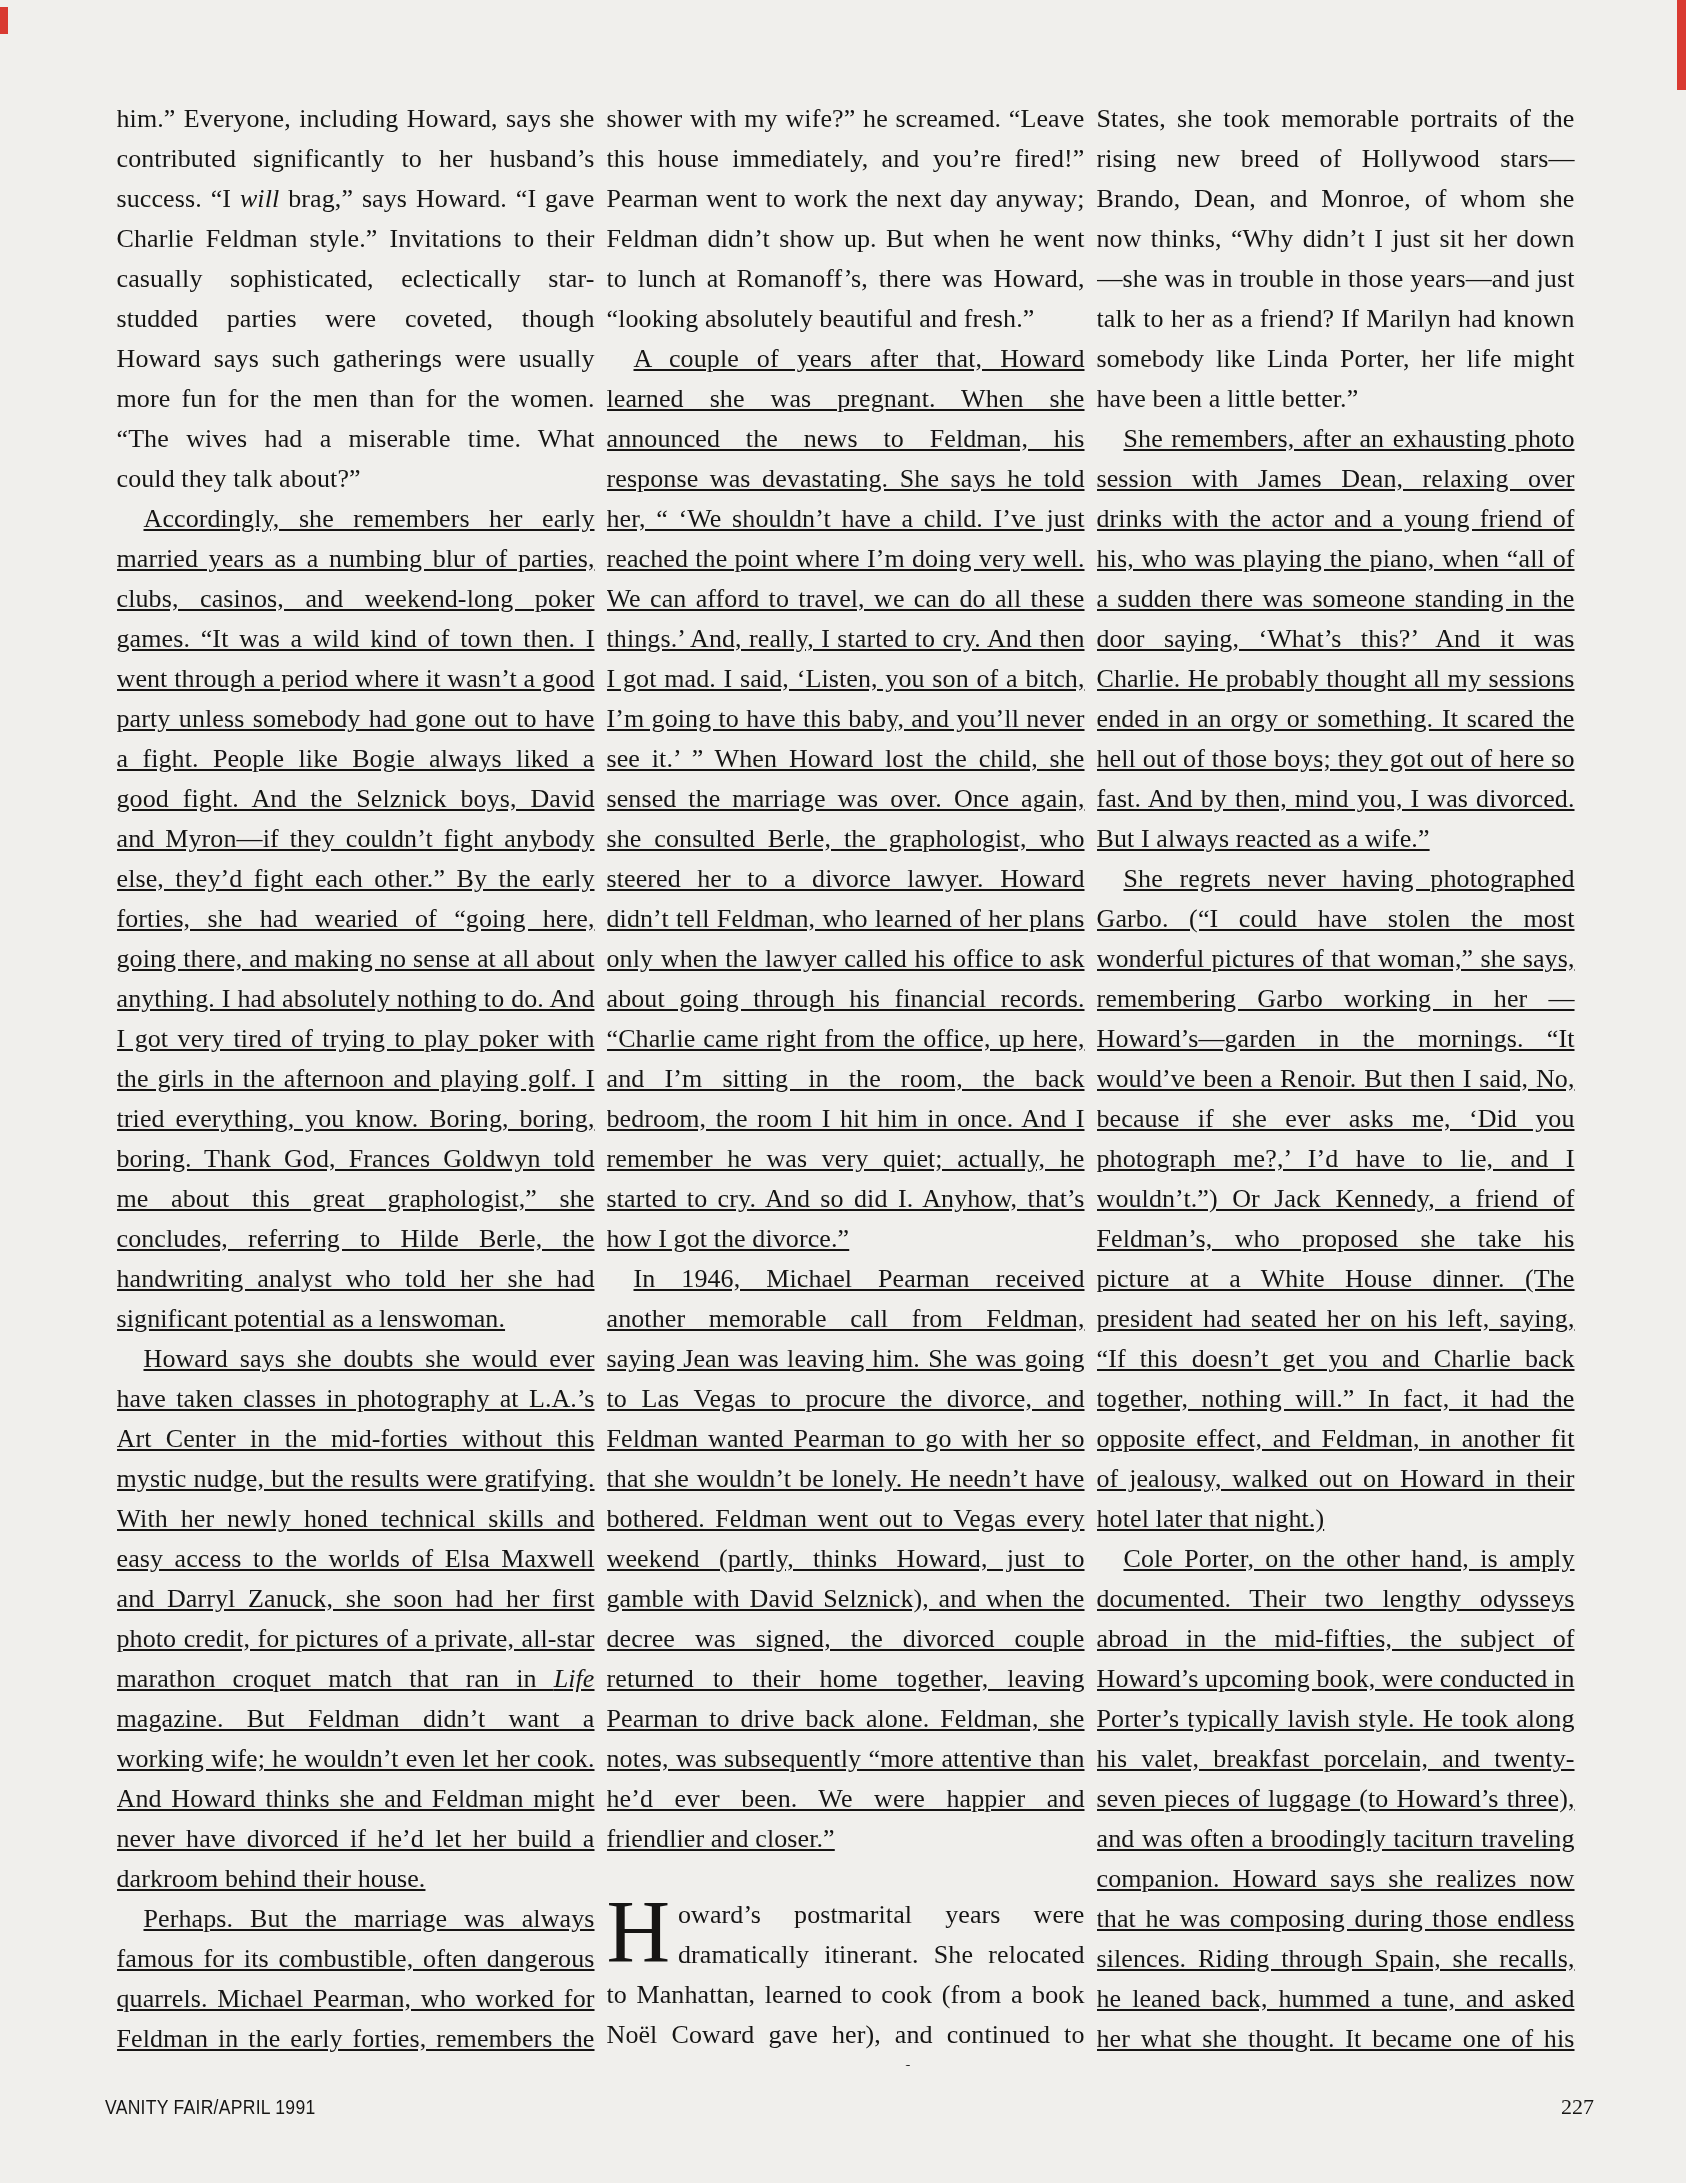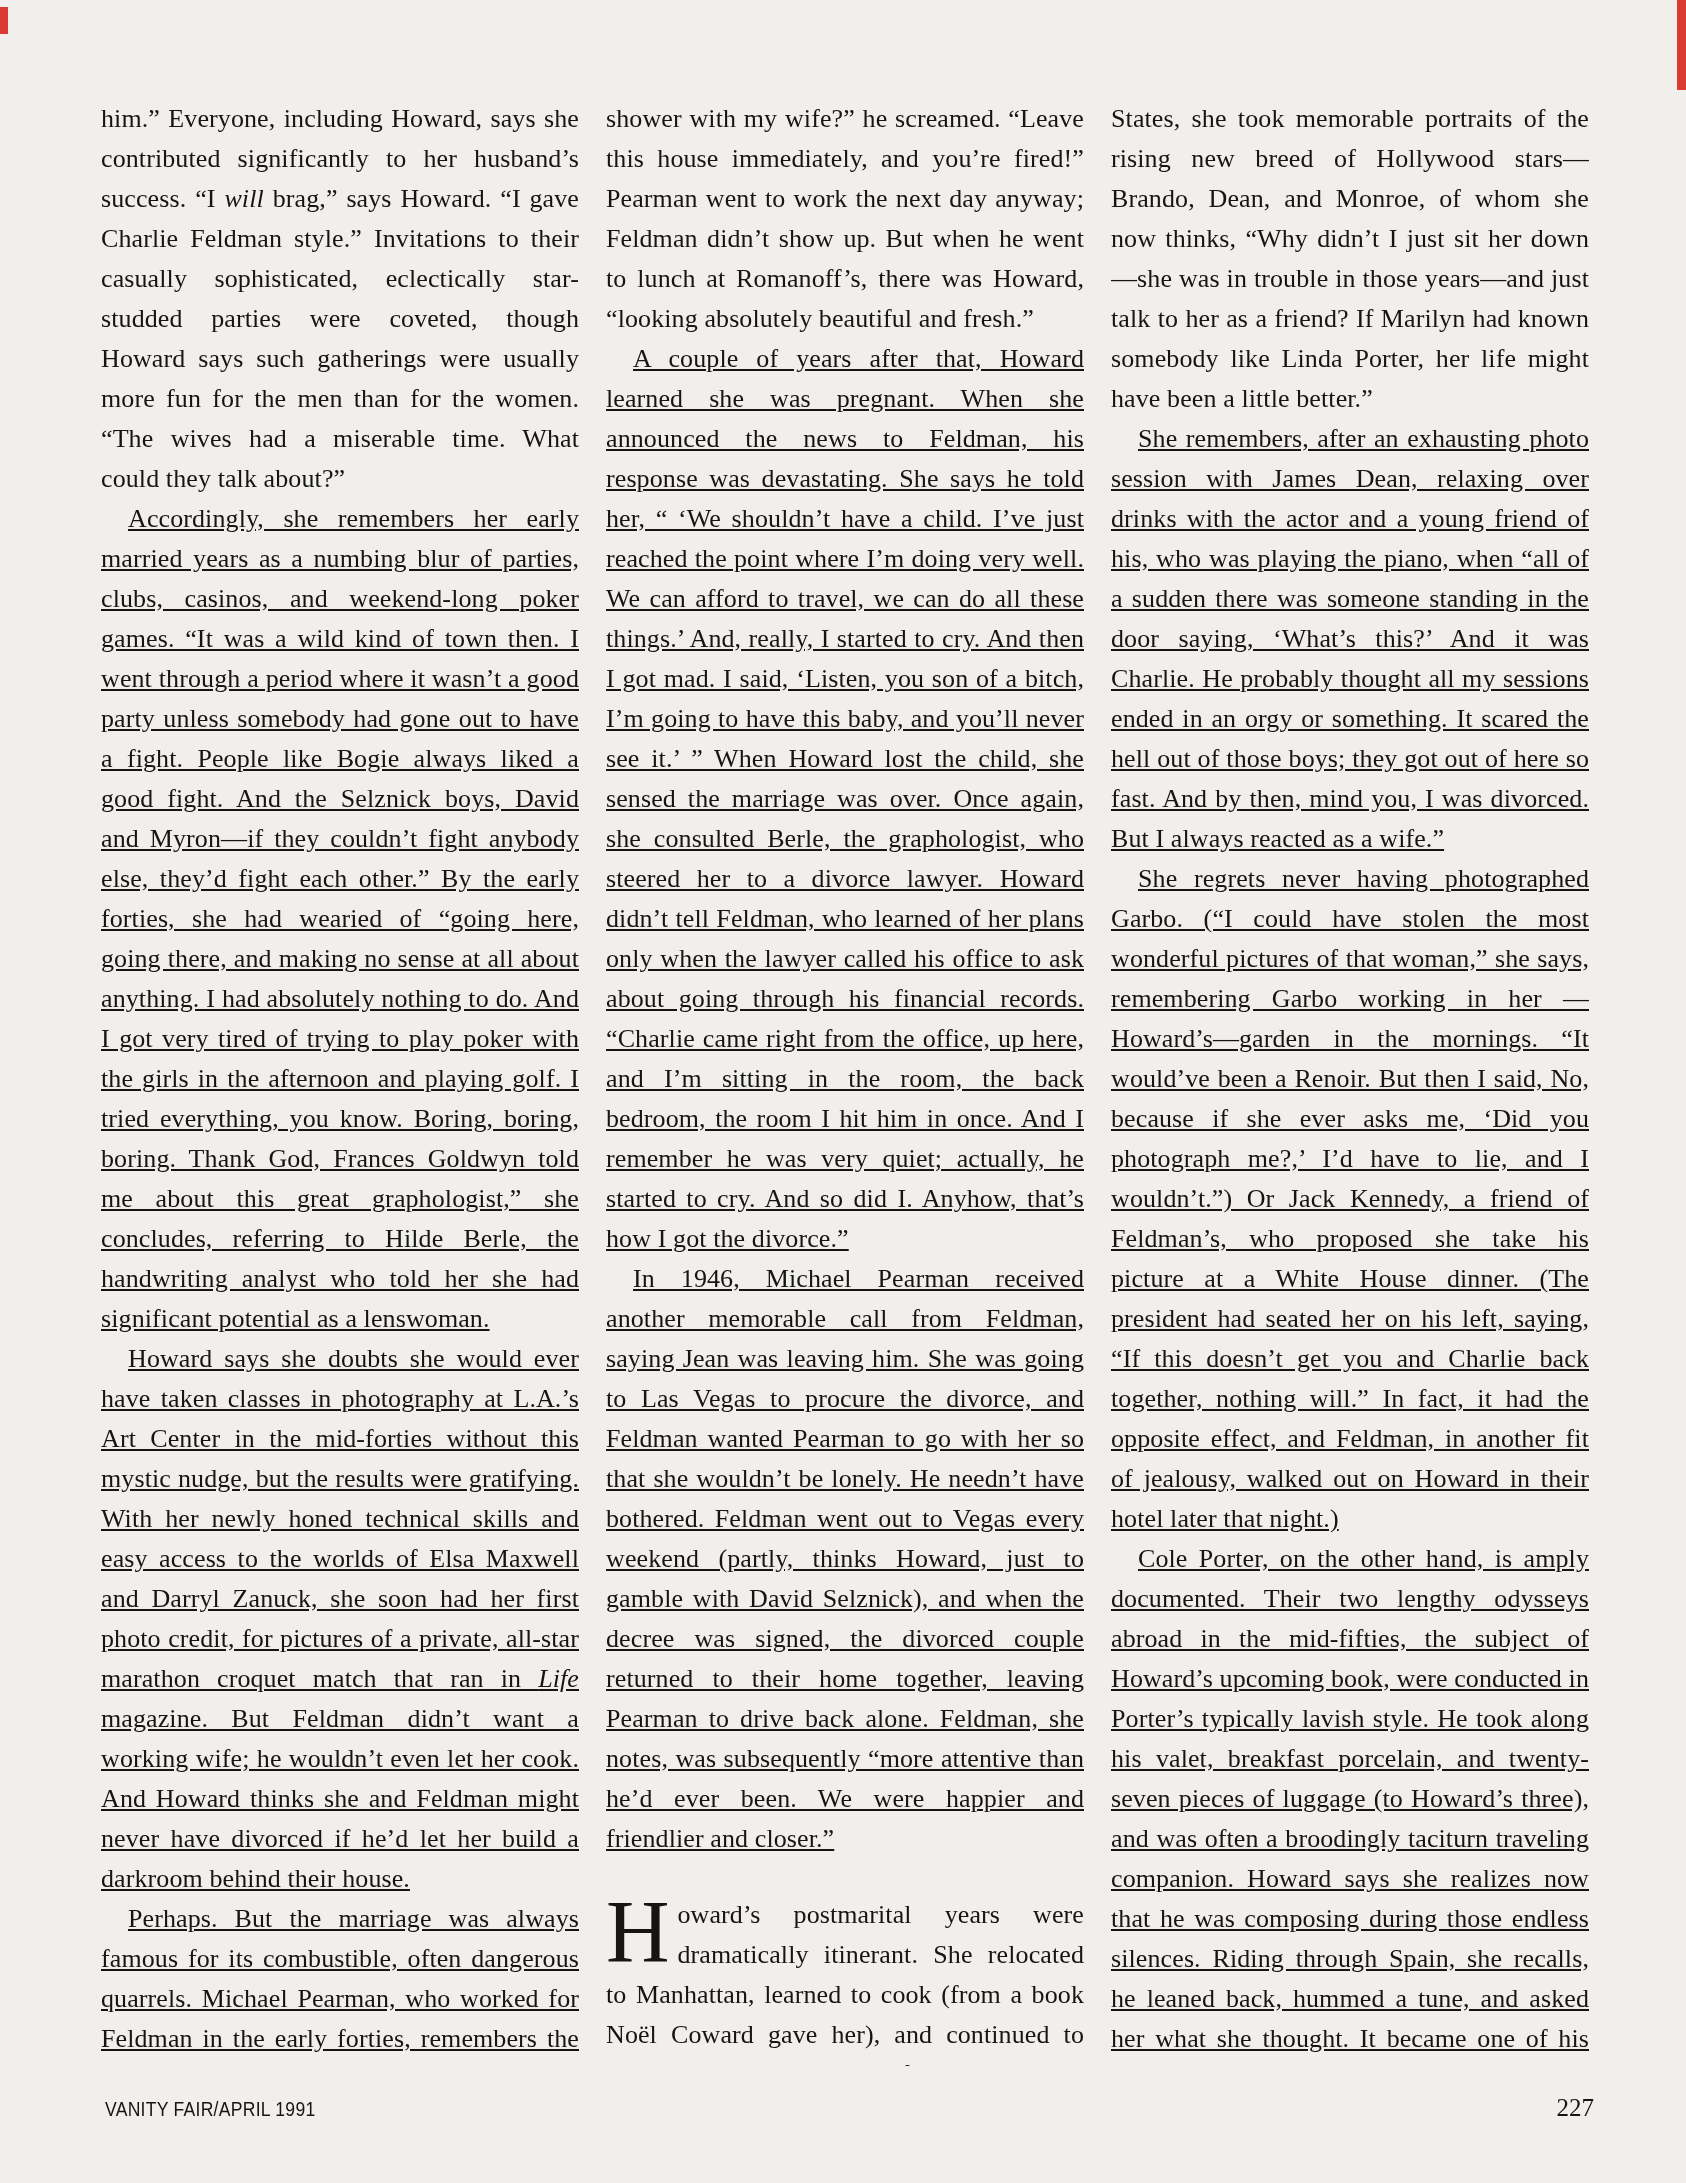--- a/index.html
+++ b/index.html
@@ -24,21 +24,22 @@
     background: #d93a31;
   }
   .reg-mark.tl { left: 0; top: 6.5px; width: 8.4px; height: 27px; }
   .reg-mark.tr { right: 0; top: 0; width: 9.7px; height: 90px; }
   .columns {
     position: absolute;
     left: 101px;
     top: 99px;
     width: 1489px;
     display: flex;
-    gap: 27px;
+    gap: 12px;
+    justify-content: center;
   }
   .column {
     width: 478px;
     height: 1967px;
     overflow: hidden;
   }
   .column p {
     margin: 0;
     font-size: 26px;
     line-height: 40px;
@@ -66,21 +67,21 @@
   .folio-left {
     font-family: "Liberation Sans", sans-serif;
     font-size: 19.5px;
     letter-spacing: 0.3px;
     transform: scaleX(0.9);
     transform-origin: left center;
     white-space: nowrap;
   }
   .folio-right {
     font-family: "Liberation Serif", serif;
-    font-size: 25px;
+    font-size: 22px;
     margin-left: 32px;
   }
 </style>
 </head>
 <body style="background: rgb(240, 239, 236); color: rgb(22, 21, 20);">
 
 <div class="page">
   <div class="reg-mark tl" style="background: rgb(217, 58, 49);"></div>
   <div class="reg-mark tr" style="background: rgb(217, 58, 49);"></div>
 

